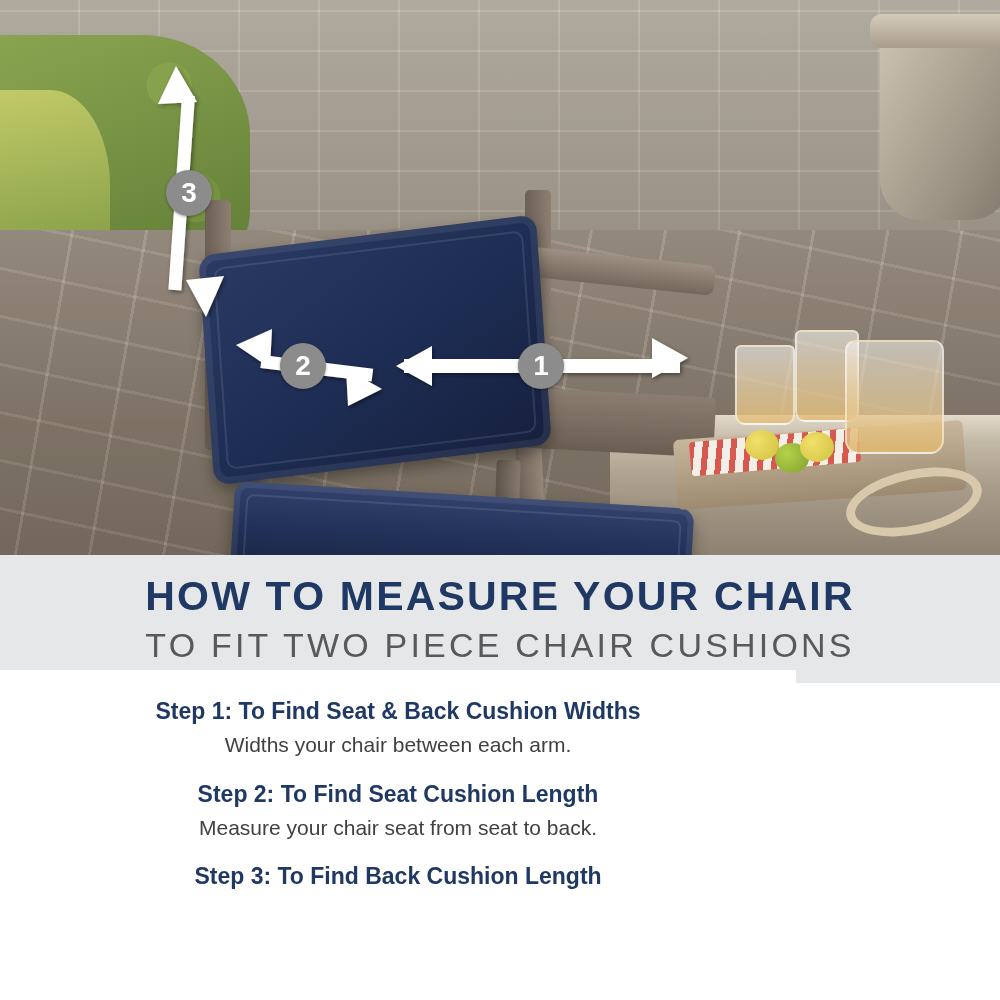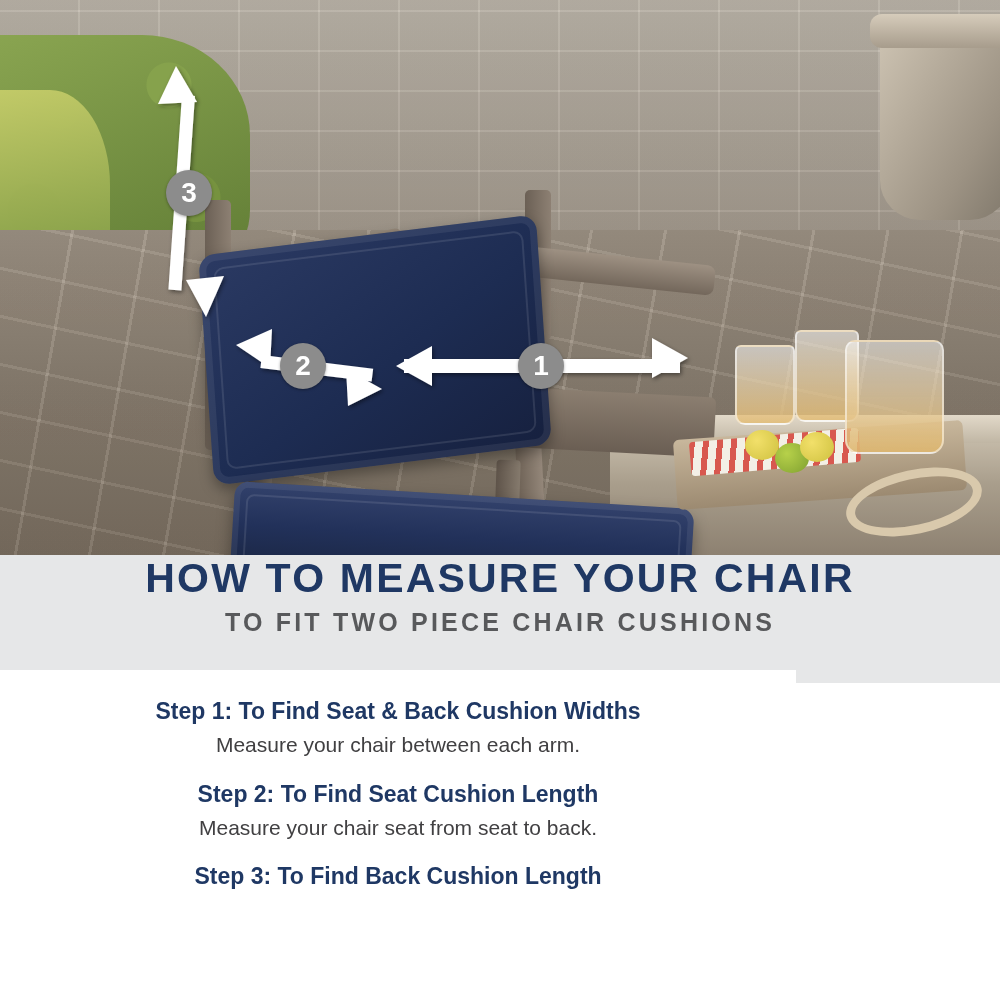--- a/index.html
+++ b/index.html
@@ -244,33 +244,34 @@
   .badge-3 { left: 166px; top: 170px; }
 
   
   .band {
     position: absolute;
     left: 0; top: 555px; width: 1000px; height: 128px;
     background: #e6e7e8;
     display: flex;
     flex-direction: column;
     align-items: center;
+    justify-content: center;
   }
   .band h1 {
     margin: 0;
     font-size: 41px;
     font-weight: bold;
     letter-spacing: 2.2px;
     color: #1f3864;
     text-align: center;
   }
   .band h2 {
     margin: 6px 0 0 0;
-    font-size: 25px;
-    font-weight: bold;
+    font-size: 34px;
+    font-weight: normal;
     letter-spacing: 3.2px;
     color: #58595b;
     text-align: center;
   }
 
   
   .steps {
     position: absolute;
     left: 0; top: 670px; width: 796px; height: 330px;
     background: #ffffff;
@@ -368,21 +369,21 @@
   </div>
 
   <div class="band">
     <h1>HOW TO MEASURE YOUR CHAIR</h1>
     <h2>TO FIT TWO PIECE CHAIR CUSHIONS</h2>
   </div>
 
   <div class="steps">
     <div class="step">
       <div class="step-title">Step 1: To Find Seat &amp; Back Cushion Widths</div>
-      <div class="step-body">Measure your chair between each arm.</div>
+      <div class="step-body">Widths your chair between each arm.</div>
     </div>
     <div class="step">
       <div class="step-title">Step 2: To Find Seat Cushion Length</div>
       <div class="step-body">Measure your chair seat from seat to back.</div>
     </div>
     <div class="step">
       <div class="step-title">Step 3: To Find Back Cushion Length</div>
     </div>
   </div>
 

